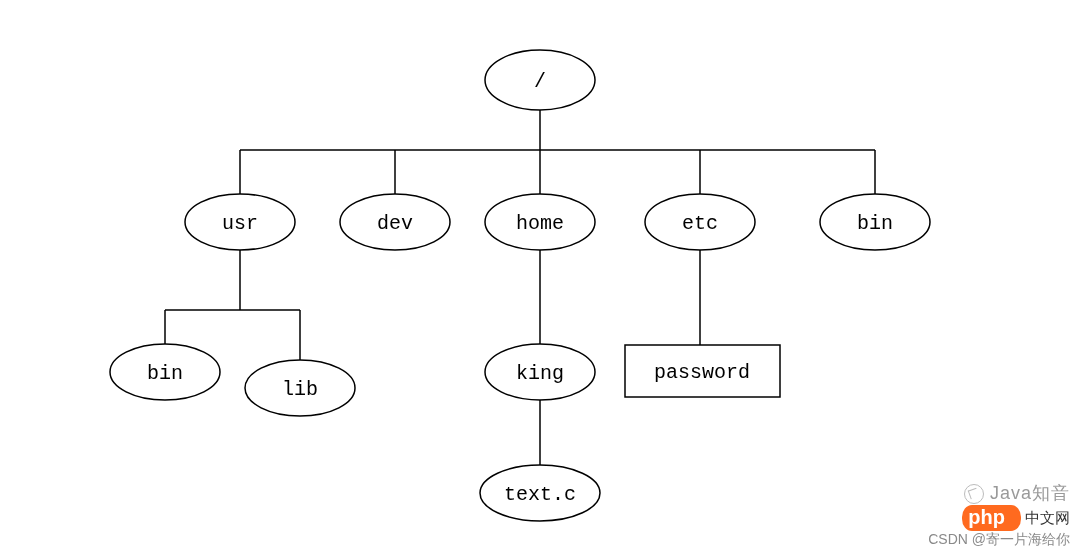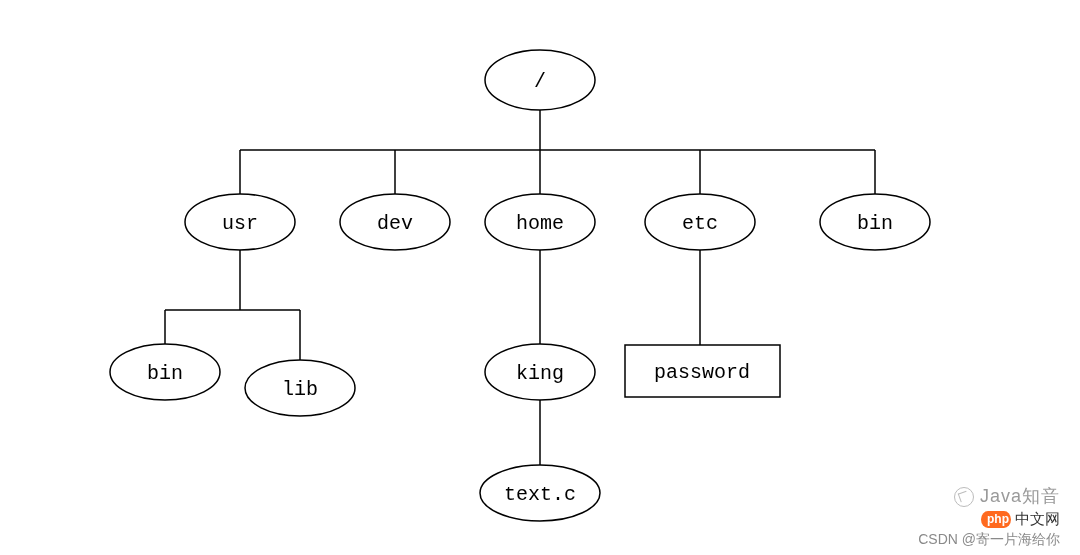--- a/index.html
+++ b/index.html
@@ -32,21 +32,21 @@
     stroke: #000;
     stroke-width: 1.5;
   }
   .node-rect {
     fill: #fff;
     stroke: #000;
     stroke-width: 1.5;
   }
   .watermark {
     position: absolute;
-    right: 20px;
+    right: 10px;
     bottom: 6px;
     text-align: right;
     pointer-events: none;
   }
   .wm-line1 {
     font-family: "Microsoft YaHei", sans-serif;
     font-size: 18px;
     color: #9a9a9a;
     letter-spacing: 1px;
   }
@@ -73,22 +73,22 @@
     font-size: 14px;
     color: #8a8a8a;
     margin-left: 36px;
   }
   .wm-php-badge{
     display:inline-block;
     background:#ff6a1f;
     color:#fff;
     font-weight:bold;
     font-family: sans-serif;
-    font-size:12px;
-    padding:1px 2px 2px 6px;
+    font-size:20px;
+    padding:1px 16px 2px 6px;
     border-radius:10px/12px;
     margin-right:4px;
     vertical-align:middle;
   }
   .wm-cn{
     font-family:"Microsoft YaHei",sans-serif;
     font-size:15px;
     color:#333;
     vertical-align:middle;
   }

